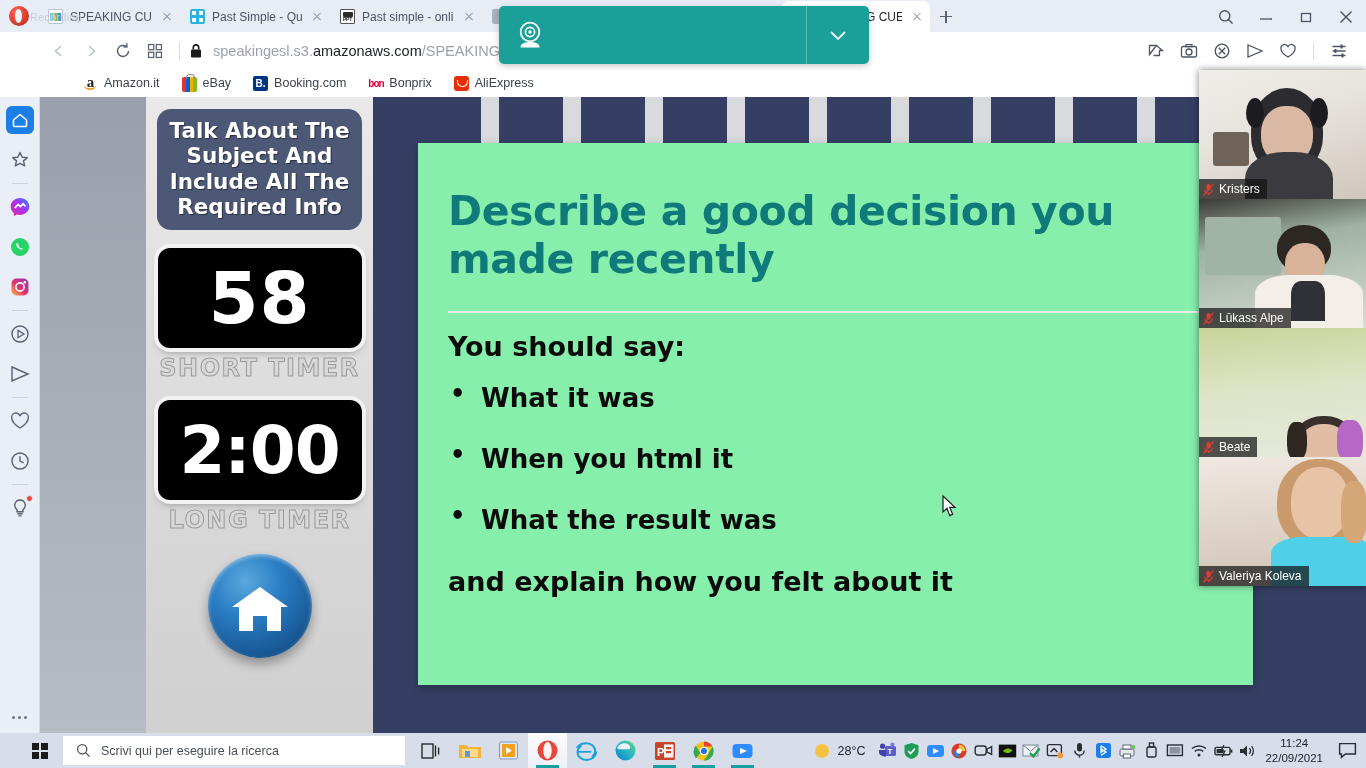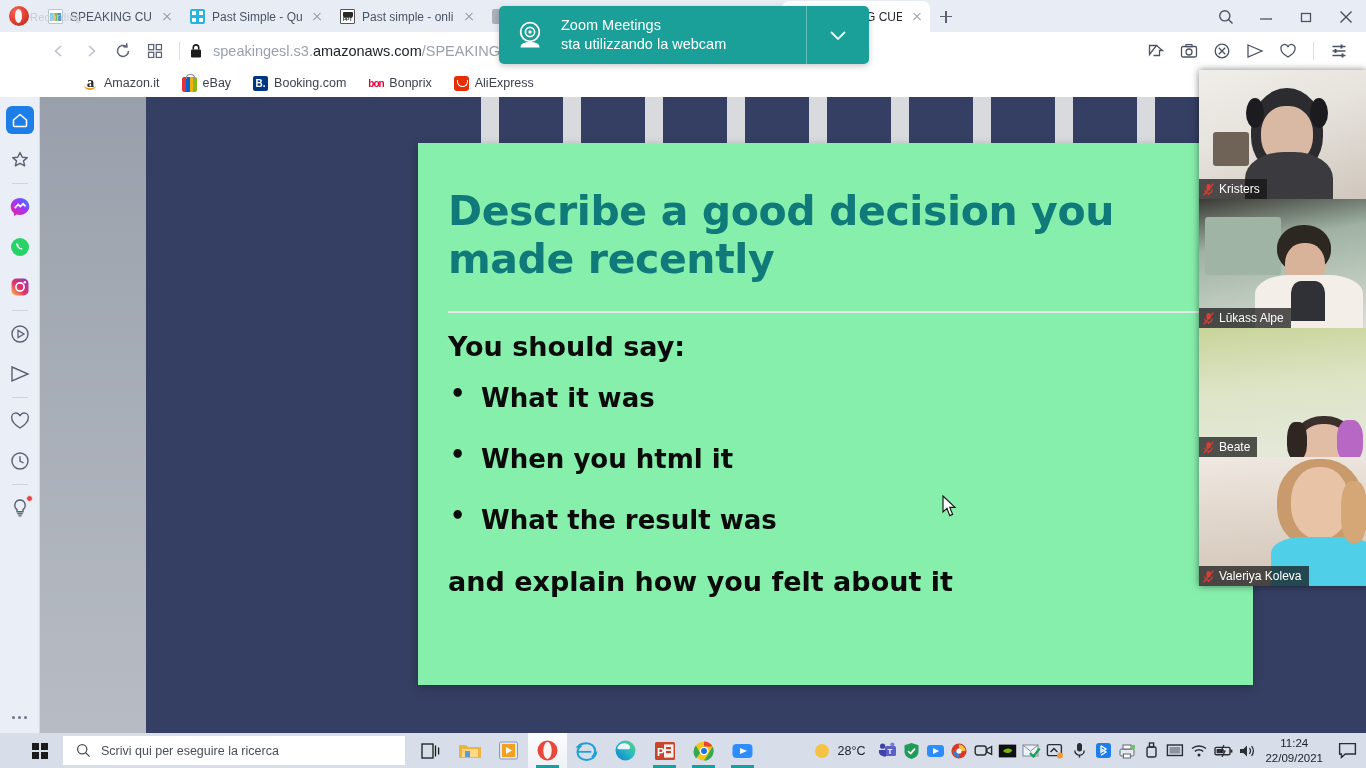--- a/index.html
+++ b/index.html
@@ -594,20 +594,35 @@
       <div class="sb-dots">
         <i></i>
           <i></i>
           <i></i>
       </div>
     </div>
 
     <div class="page">
       <div class="page-gutter"></div>
 
+      <div class="rail">
+        <div class="prompt-box">Talk About The Subject And Include All The Required Info</div>
+
+        <div class="timer-box short">58</div>
+        <div class="timer-label">SHORT TIMER</div>
+
+        <div class="timer-box long">2:00</div>
+        <div class="timer-label">LONG TIMER</div>
+
+        <div class="home-btn">
+          <svg width="58" height="52" viewBox="0 0 58 52">
+            <polygon points="29,4 57,24 50,24 50,48 36,48 36,33 22,33 22,48 8,48 8,24 1,24" fill="#fff"></polygon>
+          </svg>
+        </div>
+      </div>
 
       <div class="card-area">
 
         <div class="spiral">
           <div class="ring-top" style="left:108px"></div>
             <div class="ring-bot" style="left:99px">
               <i></i>
             </div>
           <div class="ring-top" style="left:190px"></div>
             <div class="ring-bot" style="left:181px">
@@ -747,24 +762,20 @@
 
 <div class="webcam-toast">
   <div class="wc-ico">
     <svg width="34" height="34" viewBox="0 0 34 34">
       <circle cx="17" cy="14" r="9.3" fill="none" stroke="#fff" stroke-width="1.8"></circle>
       <circle cx="17" cy="14" r="4.6" fill="none" stroke="#fff" stroke-width="1.6"></circle>
       <circle cx="17" cy="14" r="1.7" fill="#fff"></circle>
       <path d="M7.5 29.5c0-4 4.3-5.4 9.5-5.4s9.5 1.4 9.5 5.4z" fill="#fff"></path>
     </svg>
   </div>
-  <div class="wc-txt">
-    <div class="wc-t1">Zoom Meetings</div>
-    <div class="wc-t2">sta utilizzando la webcam</div>
-  </div>
   <div class="wc-div"></div>
   <div class="wc-chev">
     <svg width="20" height="13" viewBox="0 0 20 13">
         <polyline points="3,3 10,10 17,3" fill="none" stroke="#eafaf8" stroke-width="1.8"></polyline>
       </svg>
   </div>
 </div>
 
 <div class="taskbar">
 

